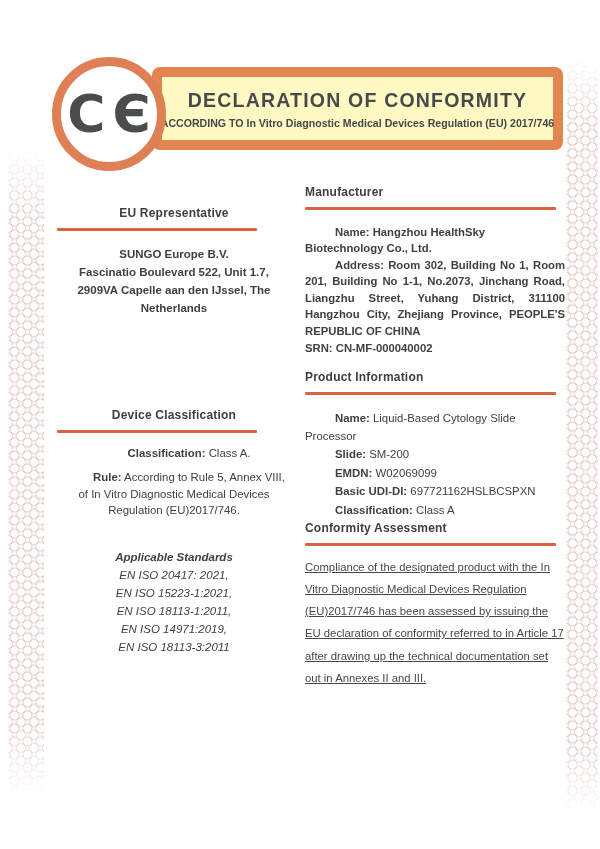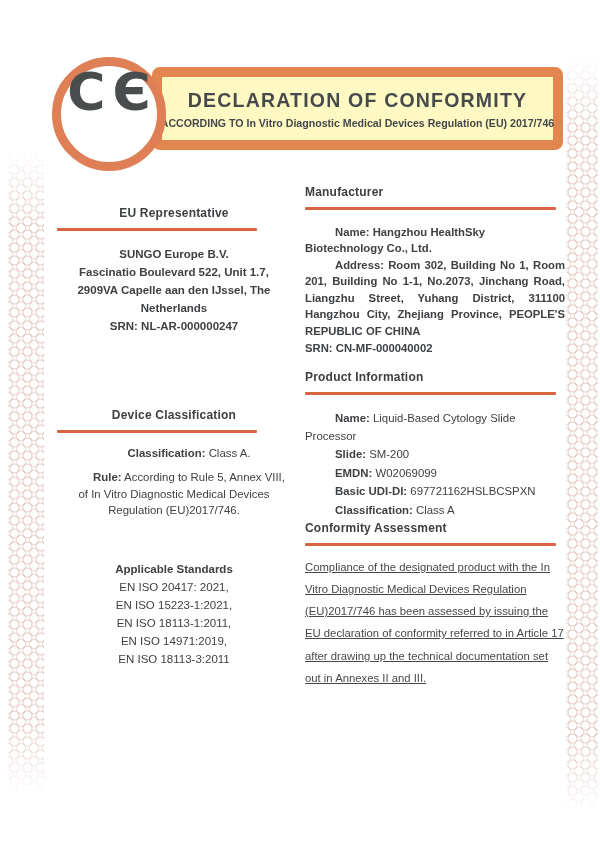--- a/index.html
+++ b/index.html
@@ -33,21 +33,21 @@
   }
   .banner-title {
     font-size:19.5px; font-weight:bold; letter-spacing:1.2px; color:#474a4d; white-space:nowrap;
   }
   .banner-subtitle {
     margin-top:5px; font-size:10.6px; font-weight:bold; color:#45484b; white-space:nowrap;
   }
   .ce-badge {
     position:absolute; left:52px; top:57px; width:96px; height:96px;
     border:9px solid #de7f55; border-radius:50%; background:#ffffff; z-index:2;
-    display:flex; justify-content:center;
+    display:flex; align-items:center; justify-content:center;
   }
   .ce-glyphs {
     font-family:"DejaVu Sans", sans-serif; font-size:52px; font-weight:bold;
     color:#4a4d4e; letter-spacing:7px; padding-left:7px; line-height:1;
   }
 
   
   .section { position:absolute; }
   .col-left  { left:57px;  width:234px;text-align:center; }
   .col-right { left:305px; width:260px; }
@@ -82,34 +82,33 @@
   </div>
 
   <div class="section col-left" style="top:204px;">
     <h2 class="section-heading">EU Representative</h2>
     <div class="rule-line rule-200"></div>
     <div class="eu-body">
       <div>SUNGO Europe B.V.</div>
       <div>Fascinatio Boulevard 522, Unit 1.7,</div>
       <div>2909VA Capelle aan den IJssel, The</div>
       <div>Netherlands</div>
-      <div>SRN: NL-AR-000000247</div>
     </div>
   </div>
 
   <div class="section col-left" style="top:406px;">
     <h2 class="section-heading">Device Classification</h2>
     <div class="rule-line rule-200"></div>
     <div class="dc-body">
       <div class="dc-class"><span class="lbl">Classification:</span> <span>Class A.</span></div>
       <div><span class="lbl">Rule:</span> <span>According to Rule 5, Annex VIII, of In Vitro Diagnostic Medical Devices Regulation (EU)2017/746.</span></div>
     </div>
   </div>
 
-  <div class="section col-left std-body" style="top:560px;">
+  <div class="section col-left std-body" style="top:548px;font-style:italic;">
     <div class="std-title">Applicable Standards</div>
     <div>EN ISO 20417: 2021,</div>
     <div>EN ISO 15223-1:2021,</div>
     <div>EN ISO 18113-1:2011,</div>
     <div>EN ISO 14971:2019,</div>
     <div>EN ISO 18113-3:2011</div>
   </div>
 
   <div class="section col-right" style="top:183px;">
     <h2 class="section-heading">Manufacturer</h2>

